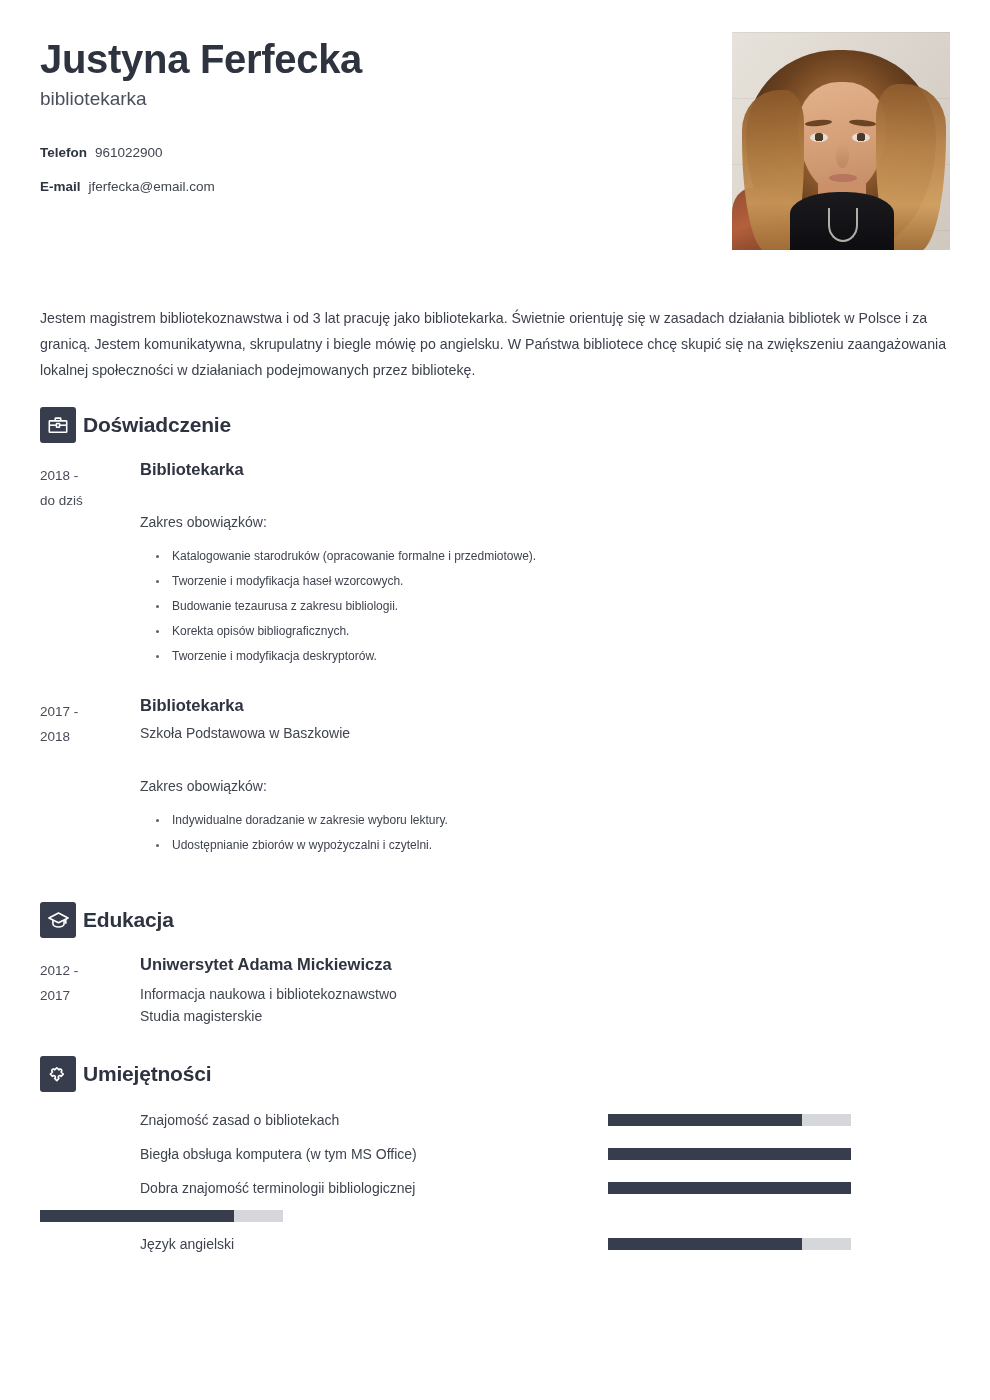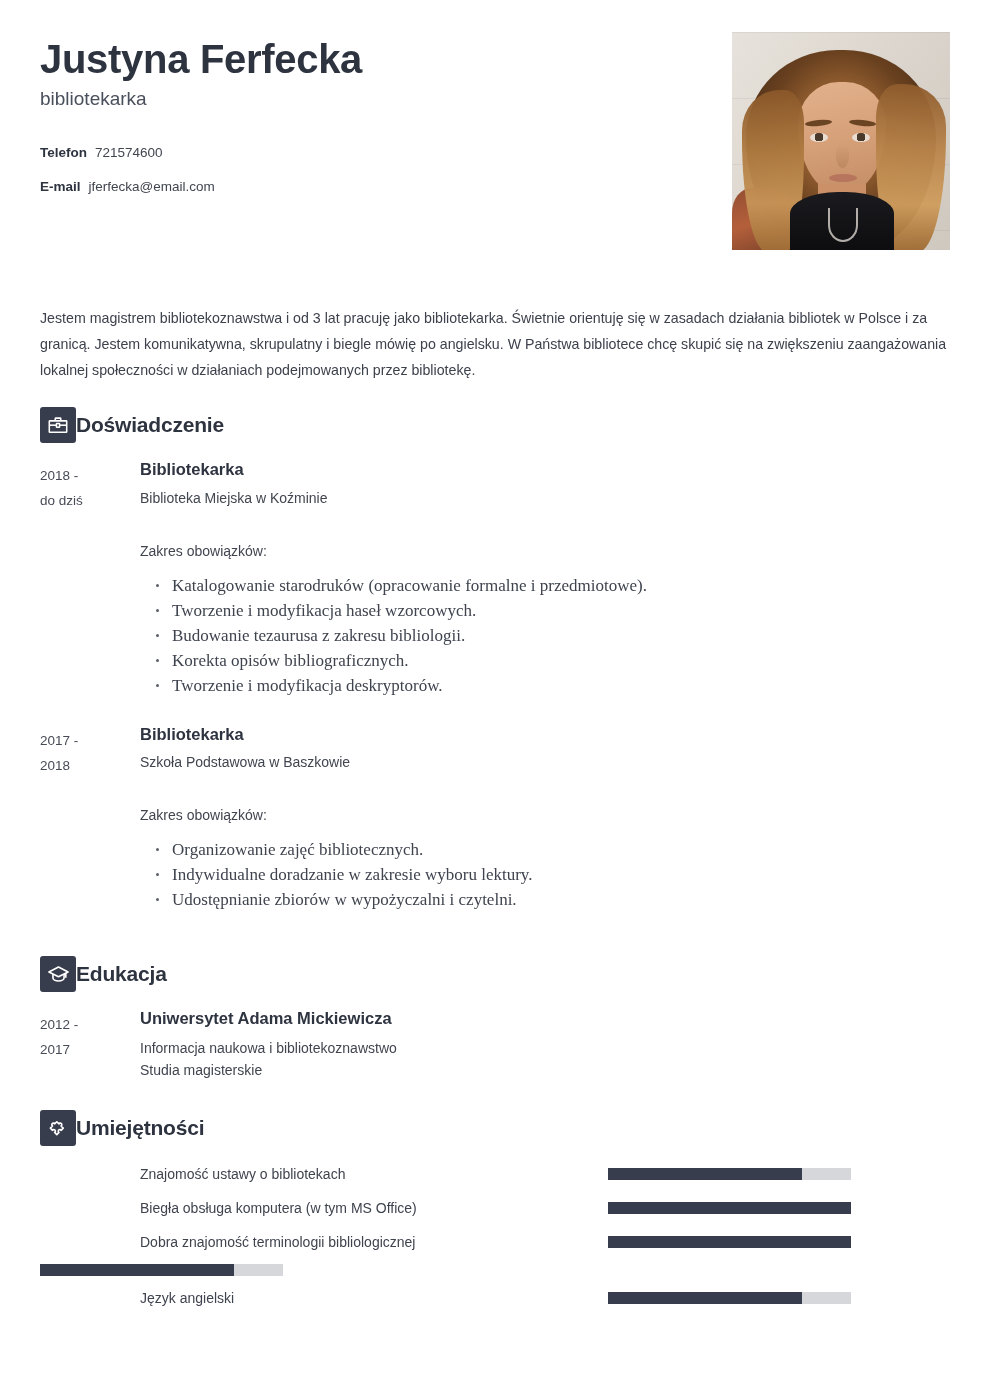--- a/index.html
+++ b/index.html
@@ -172,21 +172,21 @@
     line-height: 26px;
     color: #3c414c;
     text-align: left;
   }
 
   
   .section { margin-top: 24px; }
   .section-head {
     display: flex;
     align-items: center;
-    gap: 0;
+    gap: 7px;
     margin-bottom: 16px;
   }
   .section-icon {
     width: 36px; height: 36px;
     background: #373d4c;
     border-radius: 3px;
     display: flex;
     align-items: center;
     justify-content: center;
     flex: 0 0 36px;
@@ -236,26 +236,25 @@
     font-size: 14px;
     color: #40454f;
     margin: 34px 0 14px 0;
   }
   .duties {
     margin: 0;
     padding: 0 0 0 16px;
     list-style: none;
   }
   .duties li {
-    font-size: 17px;
+    font-size: 12px;
     color: #3e434e;
     line-height: 25px;
     position: relative;
     padding-left: 16px;
-    font-family: Liberation Serif, serif;
   }
   .duties li::before {
     content: "";
     position: absolute;
     left: 0; top: 11px;
     width: 3px; height: 3px;
     border-radius: 50%;
     background: #5b606b;
   }
 
@@ -289,21 +288,21 @@
 <body>
 
 <div class="page">
 
   <div class="header">
     <div class="header-left">
       <h1 class="full-name">Justyna Ferfecka</h1>
       <div class="job-title">bibliotekarka</div>
 
       <div class="contact-row">
-        <span class="contact-label">Telefon</span><span class="contact-value">721574600</span>
+        <span class="contact-label">Telefon</span><span class="contact-value">961022900</span>
       </div>
       <div class="contact-row">
         <span class="contact-label">E-mail</span><span class="contact-value">jferfecka@email.com</span>
       </div>
     </div>
 
     <div class="photo-frame">
       <div class="photo-inner">
         <div class="wall"></div>
         <div class="hair-back"></div>
@@ -339,21 +338,20 @@
       <div class="section-title">Doświadczenie</div>
     </div>
 
     <div class="entry">
       <div class="entry-dates">
         <div>2018 -</div>
         <div>do dziś</div>
       </div>
       <div class="entry-body">
         <div class="entry-role">Bibliotekarka</div>
-        <div class="entry-org">Biblioteka Miejska w Koźminie</div>
         <div class="duties-label">Zakres obowiązków:</div>
         <ul class="duties">
           <li>Katalogowanie starodruków (opracowanie formalne i przedmiotowe).</li>
           <li>Tworzenie i modyfikacja haseł wzorcowych.</li>
           <li>Budowanie tezaurusa z zakresu bibliologii.</li>
           <li>Korekta opisów bibliograficznych.</li>
           <li>Tworzenie i modyfikacja deskryptorów.</li>
         </ul>
       </div>
     </div>
@@ -361,21 +359,20 @@
     <div class="entry" style="">
       <div class="entry-dates">
         <div>2017 -</div>
         <div>2018</div>
       </div>
       <div class="entry-body">
         <div class="entry-role">Bibliotekarka</div>
         <div class="entry-org">Szkoła Podstawowa w Baszkowie</div>
         <div class="duties-label">Zakres obowiązków:</div>
         <ul class="duties">
-          <li>Organizowanie zajęć bibliotecznych.</li>
           <li>Indywidualne doradzanie w zakresie wyboru lektury.</li>
           <li>Udostępnianie zbiorów w wypożyczalni i czytelni.</li>
         </ul>
       </div>
     </div>
   </div>
 
   <div class="section" style="margin-top:44px;">
     <div class="section-head">
       <div class="section-icon">
@@ -408,21 +405,21 @@
           <g transform="rotate(-45 12 12)">
             <path d="M5.5 6.5h3.2a1.6 1.6 0 1 1 3.1 0h3.2v3.2a1.6 1.6 0 1 1 0 3.1v3.2h-3.2a1.6 1.6 0 1 0-3.1 0H5.5v-3.2a1.6 1.6 0 1 0 0-3.1V6.5z"></path>
           </g>
         </svg>
       </div>
       <div class="section-title">Umiejętności</div>
     </div>
 
     <div>
       <div class="skill-row">
-        <div class="skill-name">Znajomość ustawy o bibliotekach</div>
+        <div class="skill-name">Znajomość zasad o bibliotekach</div>
         <div class="skill-bar">
           <div class="skill-fill" style="width: 80%;"></div>
         </div>
       </div>
       <div class="skill-row">
         <div class="skill-name">Biegła obsługa komputera (w tym MS Office)</div>
         <div class="skill-bar">
           <div class="skill-fill" style="width: 100%;"></div>
         </div>
       </div>

